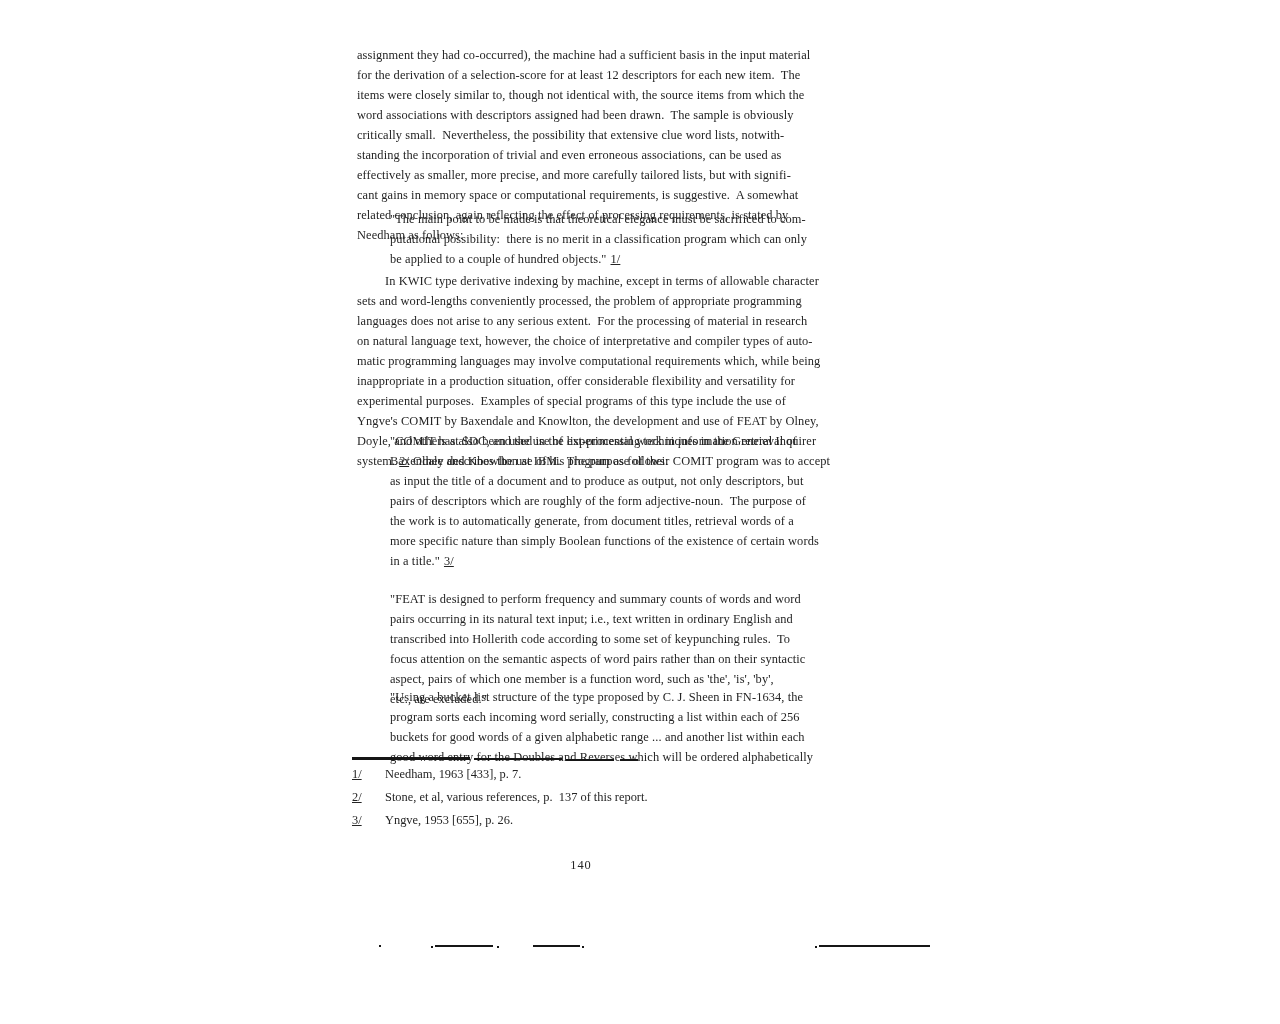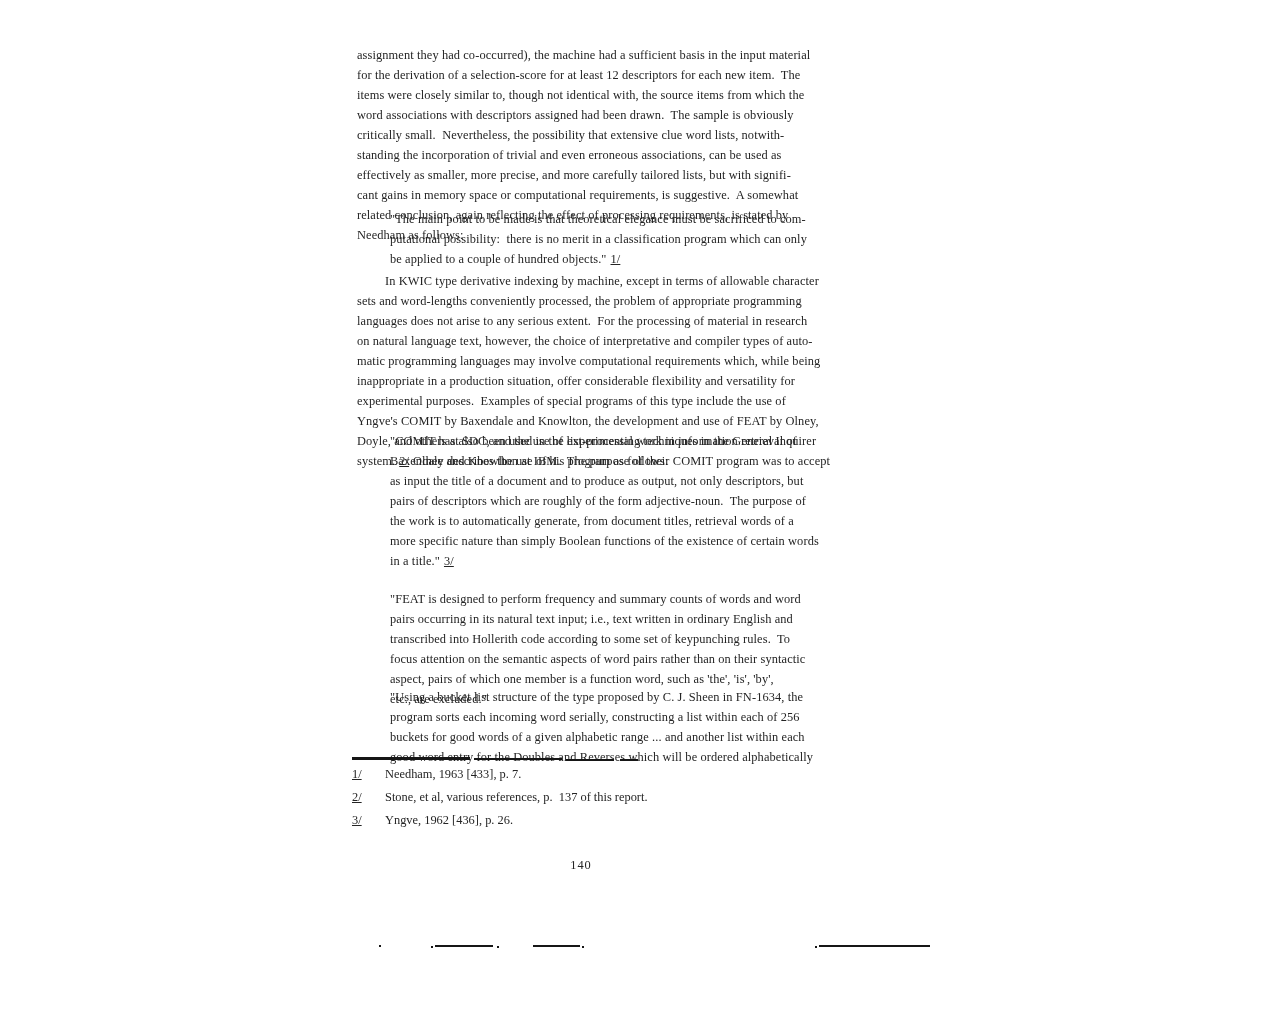--- a/index.html
+++ b/index.html
@@ -118,21 +118,21 @@
 
   <div>
     <div class="sep-seg" style="left:352px; top:757px; width:118px; height:3px;"></div>
     <div class="sep-seg" style="left:474px; top:758px; width:88px;"></div>
     <div class="sep-seg" style="left:566px; top:759px; width:48px;"></div>
     <div class="sep-seg" style="left:620px; top:759px; width:18px;"></div>
   </div>
 
   <div class="footnote" style="top:766px;"><span class="fn-marker">1/</span><span class="fn-text">Needham, 1963 [433], p. 7.</span></div>
   <div class="footnote" style="top:789px;"><span class="fn-marker">2/</span><span class="fn-text">Stone, et al, various references, p.  137 of this report.</span></div>
-  <div class="footnote" style="top:812px;"><span class="fn-marker">3/</span><span class="fn-text">Yngve, 1962 [436], p. 26.</span></div>
+  <div class="footnote" style="top:812px;"><span class="fn-marker">3/</span><span class="fn-text">Yngve, 1953 [655], p. 26.</span></div>
 
   <div class="page-number">140</div>
 
   <div>
     <div class="mark-dot" style="left:379px; top:945px;"></div>
     <div class="mark-dot" style="left:431px; top:946px;"></div>
     <div class="mark-seg" style="left:435px; top:945px; width:58px;"></div>
     <div class="mark-dot" style="left:497px; top:946px;"></div>
     <div class="mark-seg" style="left:533px; top:945px; width:47px;"></div>
     <div class="mark-dot" style="left:582px; top:946px;"></div>

